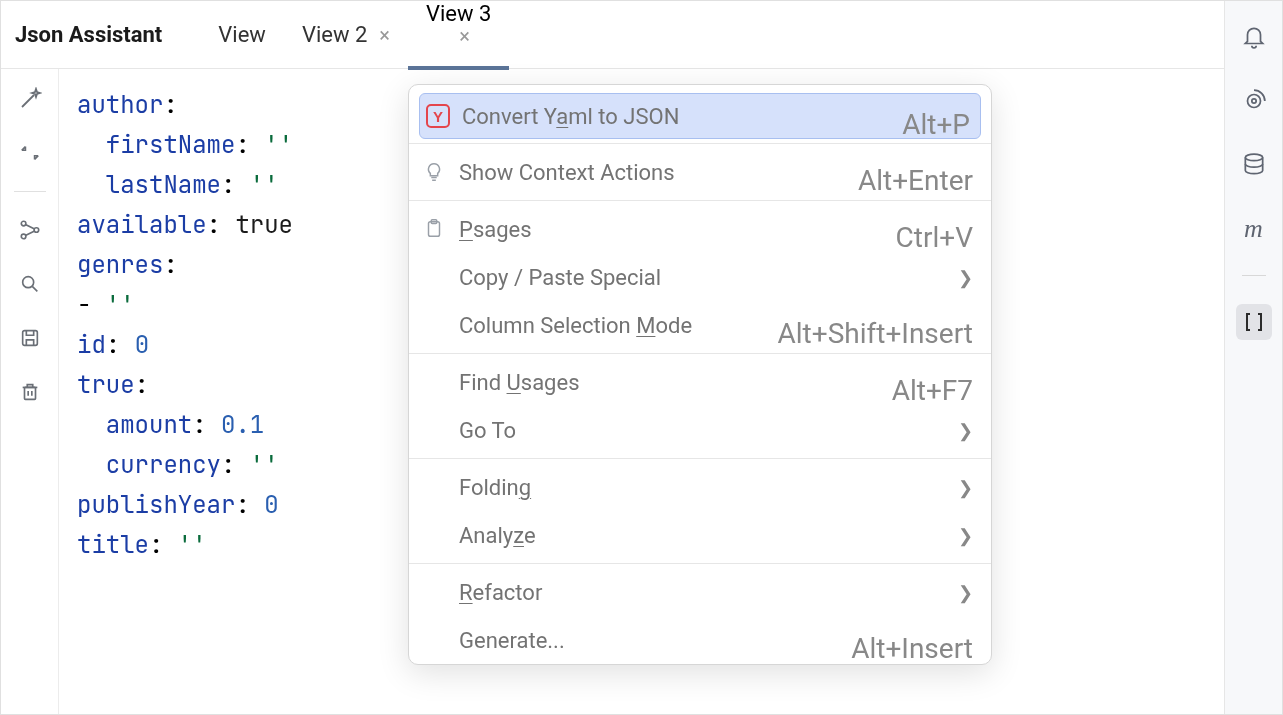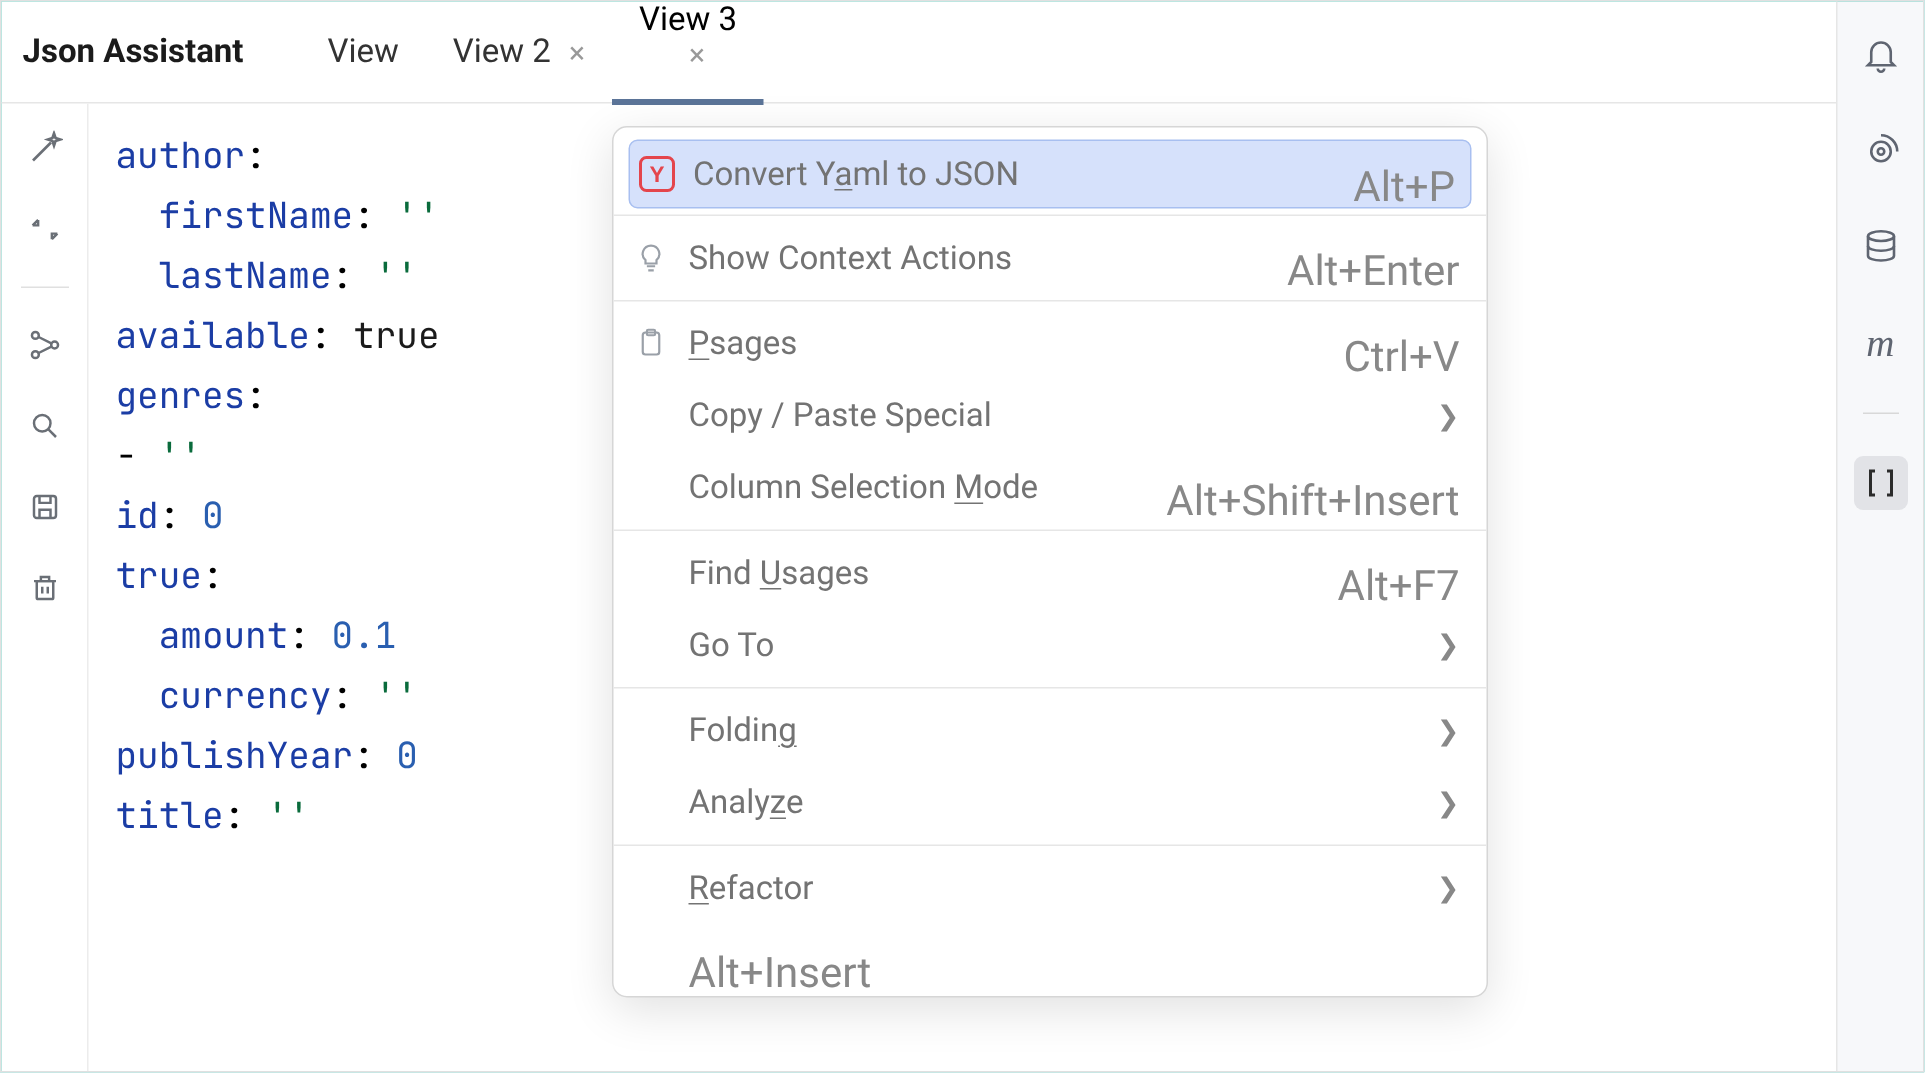--- a/index.html
+++ b/index.html
@@ -382,15 +382,16 @@
     <div class="menu-arrow">❯</div>
   </div>
   <div class="menu-sep"></div>
   <div class="menu-item">
     <div class="menu-icon-slot"></div>
     <div class="menu-label"><span class="underline">R</span><span>efactor</span></div>
     <div class="menu-arrow">❯</div>
   </div>
   <div class="menu-item">
     <div class="menu-icon-slot"></div>
+    <div class="menu-label">Generate...</div>
     <div class="menu-shortcut">Alt+Insert</div>
   </div>
 </div>
 
 </body></html>

